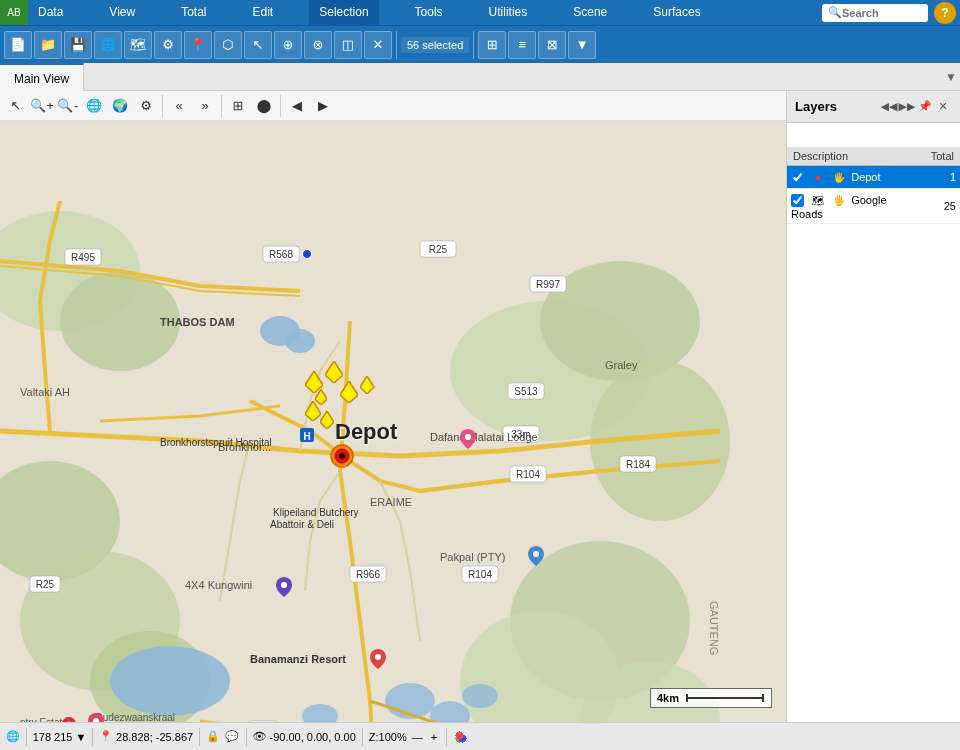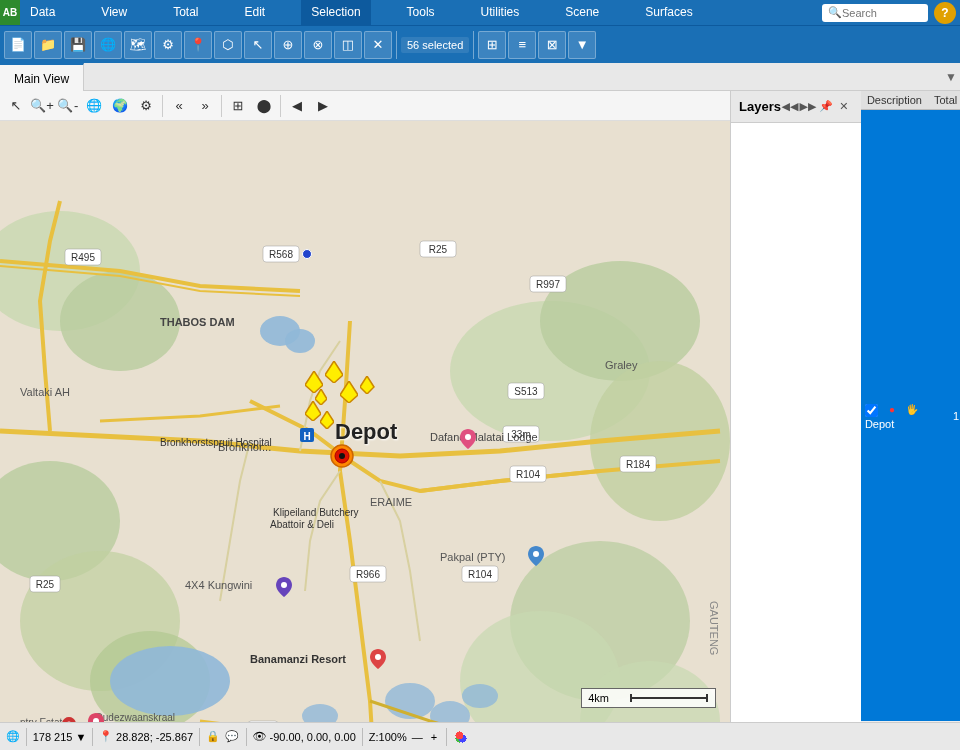--- a/index.html
+++ b/index.html
@@ -4,23 +4,23 @@
   <style>
     * { margin: 0; padding: 0; box-sizing: border-box; }
     body { width: 960px; height: 750px; overflow: hidden; font-family: Arial, sans-serif; font-size: 12px; background: #f0f0f0; }
 
     
     #menubar {
       display: flex; align-items: center; height: 25px;
       background: #1a6fb5; color: white;
     }
     #menubar .app-icon {
-      width: 20px; height: 25px; background: #2d8a2d;
+      width: 28px; height: 25px; background: #2d8a2d;
       display: flex; align-items: center; justify-content: center;
-      font-weight: bold; font-size: 10px; color: white; flex-shrink: 0;
+      font-weight: normal; font-size: 10px; color: white; flex-shrink: 0;
     }
     #menubar .menu-items {
       display: flex; align-items: flex-start; flex: 1; gap: 26px;
     }
     .menu-item {
       padding: 0 10px; height: 25px; line-height: 25px;
       cursor: pointer; color: white; font-size: 12px;
     }
     .menu-item.active { background: #0d5a9e; }
     #menubar .search-area {
@@ -115,23 +115,23 @@
 
     
     .scale-bar {
       position: absolute; bottom: 14px; right: 14px;
       background: rgba(255,255,255,0.85); border: 1px solid #666;
       padding: 3px 6px; font-size: 11px;
     }
 
     
     #right-panel {
-      width: 230px; background: white;
+      width: 174px; background: white;
       border-left: 1px solid #ccc;
-      display: flex; flex-direction: row;
+      display: flex; flex-direction: column; gap: 24px;
     }
     #layers-header {
       display: flex; align-items: center; height: 32px;
       background: #e8e8e8; border-bottom: 1px solid #ccc;
       padding: 0 8px;
     }
     #layers-header .layers-title {
       flex: 1; font-weight: bold; font-size: 13px;
     }
     #layers-header .header-btn {
@@ -181,21 +181,21 @@
     <div class="menu-item">Total</div>
     <div class="menu-item">Edit</div>
     <div class="menu-item active">Selection</div>
     <div class="menu-item">Tools</div>
     <div class="menu-item">Utilities</div>
     <div class="menu-item">Scene</div>
     <div class="menu-item">Surfaces</div>
   </div>
   <div class="search-area">
     <span style="color:#999;font-size:11px;">🔍</span>
-    <input type="text" style="border: none; outline: none; font-size: 11px; width: 80px;" placeholder="Search">
+    <input type="text" style="border: none; outline: none; font-size: 11px; width: 80px; font-weight: bold;" placeholder="Search">
   </div>
   <div class="help-btn">?</div>
 </div>
 
 <div id="toolbar">
 
   <div class="tb-btn" title="New">📄</div>
   <div class="tb-btn" title="Open">📁</div>
   <div class="tb-btn" title="Save">💾</div>
   <div class="tb-btn" title="Globe">🌐</div>
@@ -465,21 +465,21 @@
           <circle cx="12" cy="12" r="7" fill="#dd1100" stroke="#aa0000" stroke-width="1"></circle>
           <circle cx="12" cy="12" r="3" fill="#111" stroke="none"></circle>
         </svg>
       </div>
 
       
       <div class="depot-label">Depot</div>
 
       
       <div class="scale-bar">
-        <div style="display:flex;align-items:flex-end;gap:20px;">
+        <div style="display:flex;align-items:flex-end;gap:6px;font-weight:bold;">
           <span>4km</span>
           <svg width="80" height="12">
             <line x1="2" y1="6" x2="78" y2="6" stroke="#333" stroke-width="2"></line>
             <line x1="2" y1="2" x2="2" y2="10" stroke="#333" stroke-width="2"></line>
             <line x1="78" y1="2" x2="78" y2="10" stroke="#333" stroke-width="2"></line>
           </svg>
         </div>
       </div>
     </div>
 
@@ -503,20 +503,29 @@
       <tbody>
         <tr class="layer-row-selected">
           <td>
             <input type="checkbox" checked="" style="vertical-align: middle; margin-right: 2px;">
             <span class="layer-icon" style="color:#ff3333;">●</span>
             <span class="layer-icon">🖐</span>
             <span>Depot</span>
           </td>
           <td class="right">1</td>
         </tr>
+        <tr>
+          <td>
+            <input type="checkbox" checked="" style="vertical-align: middle; margin-right: 2px;">
+            <span class="layer-icon">🗺</span>
+            <span class="layer-icon">🖐</span>
+            <span>Google Roads</span>
+          </td>
+          <td class="right">25</td>
+        </tr>
       </tbody>
     </table>
   </div>
 </div>
 
 <div id="statusbar">
   <div class="status-item">
     <span>🌐</span>
   </div>
   <div class="status-sep"></div>

